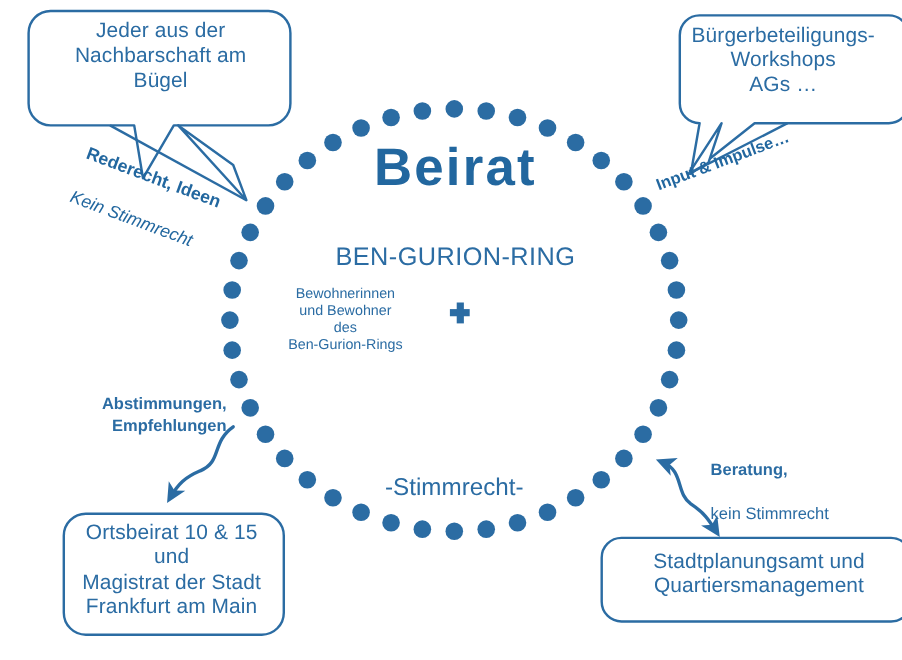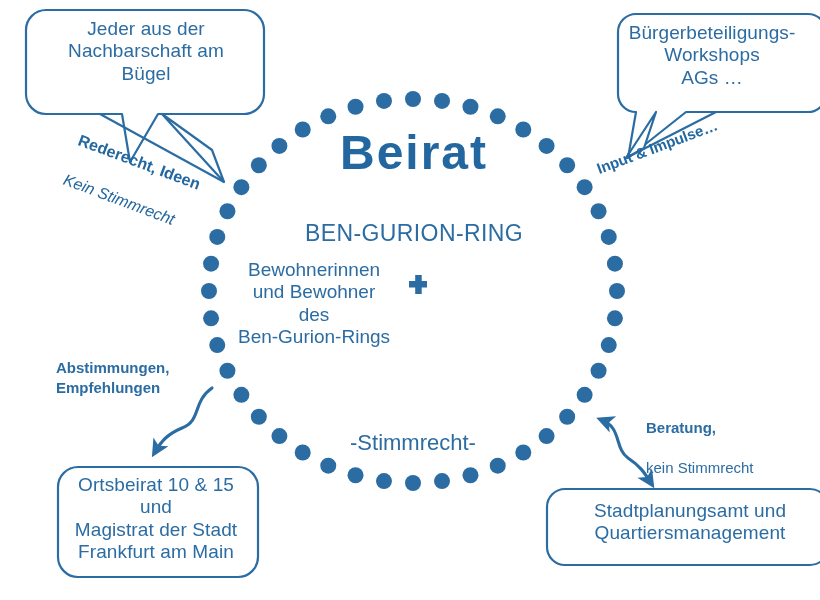--- a/index.html
+++ b/index.html
@@ -60,21 +60,21 @@
     letter-spacing: 3.4px;
   }
   #title-sub2 {
     left: 210px; top: 200px; width: 376px;
     font-size: 23px; font-weight: 400;
     letter-spacing: .4px;
     margin-top: 20px;
   }
   #col-left {
     left: 212px; top: 259px; width: 172px;
-    font-size: 19px;
+    font-size: 13px;
   }
   #col-right {
     left: 412px; top: 259px; width: 166px;
     font-size: 19px;
   }
   #stimmrecht {
     left: 297px; top: 430px; width: 200px;
     font-size: 22px;
   }
 
@@ -101,21 +101,21 @@
     font-size: 15px;
     font-weight: 700;
     transform: rotate(-20.5deg);
     transform-origin: 0 0;
   }
 
   
   #lbl-bl {
     left: 40px; top: 358px; width: 150px;
     font-size: 15px; font-weight: 700;
-    text-align: left;
+    text-align: right;
     line-height: 1.34;
   }
   #lbl-br {
     left: 630px; top: 398px; width: 185px;
     font-size: 15px;
     text-align: left;
     line-height: 1.34;
   }
   #lbl-br .b1 { font-weight: 700; display: block; }
   #lbl-br .b2 { font-weight: 700; display: block; }

